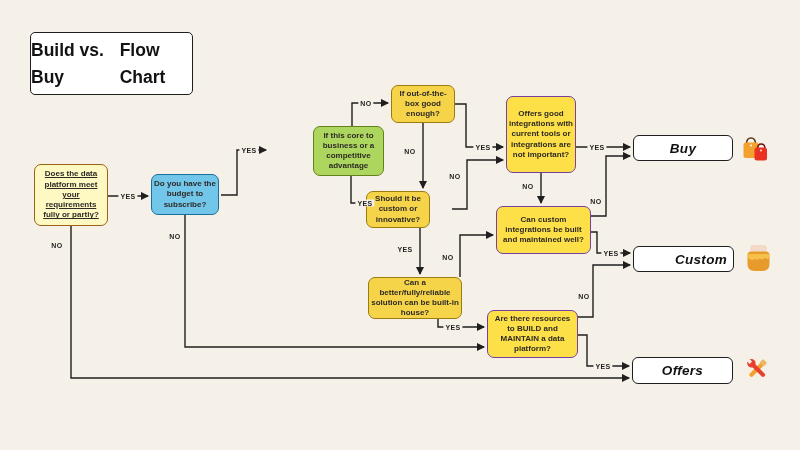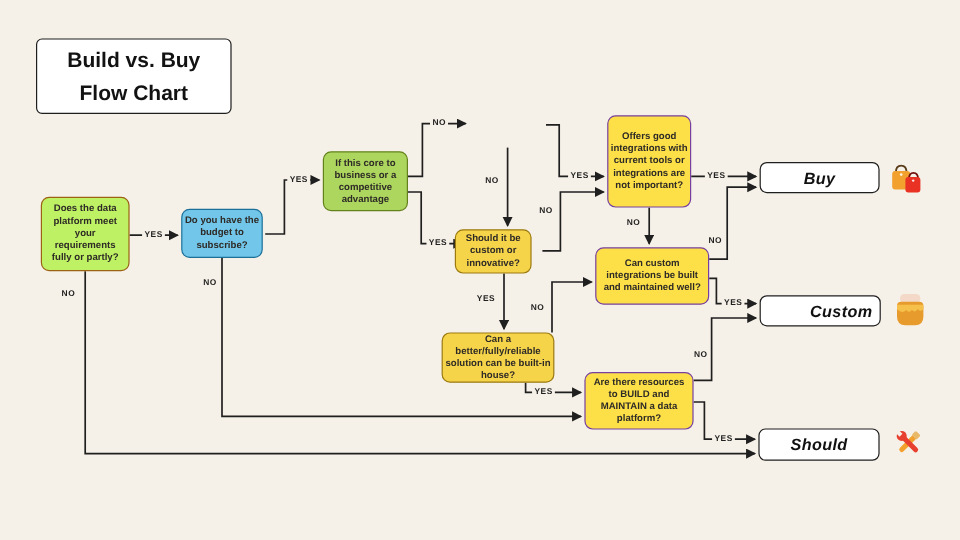--- a/index.html
+++ b/index.html
@@ -2,30 +2,30 @@
 <html><head>
 <meta charset="utf-8">
 <style>
   html,body{margin:0;padding:0;}
   body{font-family:"Liberation Sans", sans-serif;}
   .canvas{position:relative;width:800px;height:450px;background:#F6F1E8;overflow:hidden;}
   .wires{position:absolute;left:0;top:0;width:800px;height:450px;}
   .node{position:absolute;display:flex;align-items:center;justify-content:center;text-align:center;
         border-radius:7px;font-size:8px;font-weight:600;line-height:1.28;color:#2E2A26;
         padding:2px;box-sizing:border-box;}
-  .orange{background:#bef264;border:1.5px solid #9A6212;}
+  .orange{background:#fef9c3;border:1.5px solid #9A6212;text-decoration:underline;}
   .blue{background:#72C6E9;border:1.5px solid #1B7099;}
-  .green{background:#ACD65E;border:1.5px solid #64821C;}
+  .green{background:#ACD65E;border:1.5px solid #64821C;margin-left:44px;}
   .yellow{background:#F6D44A;border:1.5px solid #9B7A10;}
   .purple{background:#fde047;border:1.5px solid #7740A0;}
   .result{position:absolute;display:flex;align-items:center;justify-content:center;background:#FFFFFF;
           border:1.6px solid #1F1F1F;border-radius:6px;font-size:13.5px;font-weight:700;
           color:#111;box-sizing:border-box;letter-spacing:.3px;font-style:italic;}
   .title-box{position:absolute;left:30px;top:32px;width:161px;height:61px;background:#FFFFFF;
-             border:1.7px solid #1F1F1F;border-radius:5px;display:flex;flex-direction:column;
+             border:1.7px solid #1F1F1F;border-radius:5px;display:flex;
              align-items:center;justify-content:center;font-size:17.5px;font-weight:700;
              color:#121212;line-height:1.5;}
   .elabel{position:absolute;transform:translate(-50%,-50%);font-size:7px;font-weight:700;
           letter-spacing:.4px;color:#1F1F1F;background:#F6F1E8;padding:0 2px;line-height:1;}
   .icon{position:absolute;}
 </style>
 </head>
 <body>
 
 <div class="canvas">
@@ -65,21 +65,24 @@
 
   <div class="node orange" style="left:34px;top:164px;width:74px;height:62px;">
     <span>Does the data platform meet your requirements fully or partly?</span>
   </div>
   <div class="node blue" style="left:151px;top:174px;width:68px;height:41px;">
     <span>Do you have the budget to subscribe?</span>
   </div>
   <div class="node green" style="left:269px;top:126px;width:71px;height:50px;">
     <span>If this core to business or a competitive advantage</span>
   </div>
-  <div class="node yellow" style="left:379px;top:191px;width:64px;height:37px;">
+  <div class="node yellow" style="left:391px;top:85px;width:64px;height:38px;">
+    <span>If out-of-the-box good enough?</span>
+  </div>
+  <div class="node yellow" style="left:366px;top:191px;width:64px;height:37px;">
     <span>Should it be custom or innovative?</span>
   </div>
   <div class="node purple" style="left:506px;top:96px;width:70px;height:77px;">
     <span>Offers good integrations with current tools or integrations are not important?</span>
   </div>
   <div class="node purple" style="left:496px;top:206px;width:95px;height:48px;">
     <span>Can custom integrations be built and maintained well?</span>
   </div>
   <div class="node yellow" style="left:368px;top:277px;width:94px;height:42px;">
     <span>Can a better/fully/reliable solution can be built-in house?</span>
@@ -88,21 +91,21 @@
     <span>Are there resources to BUILD and MAINTAIN a data platform?</span>
   </div>
 
   <div class="result" style="left:633px;top:135px;width:100px;height:26px;">
     <span>Buy</span>
   </div>
   <div class="result" style="left:633px;top:246px;width:101px;height:26px;padding-left:35px;">
     <span>Custom</span>
   </div>
   <div class="result" style="left:632px;top:357px;width:101px;height:27px;">
-    <span>Should</span>
+    <span>Offers</span>
   </div>
 
   <svg class="icon" style="left:740px;top:132px;" width="30" height="30" viewBox="0 0 30 30">
     <path d="M6.5 12 q0 -6 4.5 -6 q4.5 0 4.5 6" fill="none" stroke="#5A3D1A" stroke-width="1.6"></path>
     <rect x="3.5" y="10.5" width="15" height="15.5" rx="2.5" fill="#F2A12E"></rect>
     <circle cx="11" cy="13.5" r="1.1" fill="#FFF4E0"></circle>
     <path d="M17.5 17 q0 -5 3.7 -5 q3.8 0 3.8 5" fill="none" stroke="#70110C" stroke-width="1.5"></path>
     <rect x="14.5" y="15.5" width="12.5" height="13" rx="2.5" fill="#E93223"></rect>
     <circle cx="21" cy="18.5" r="1" fill="#FFE9E6"></circle>
   </svg>

